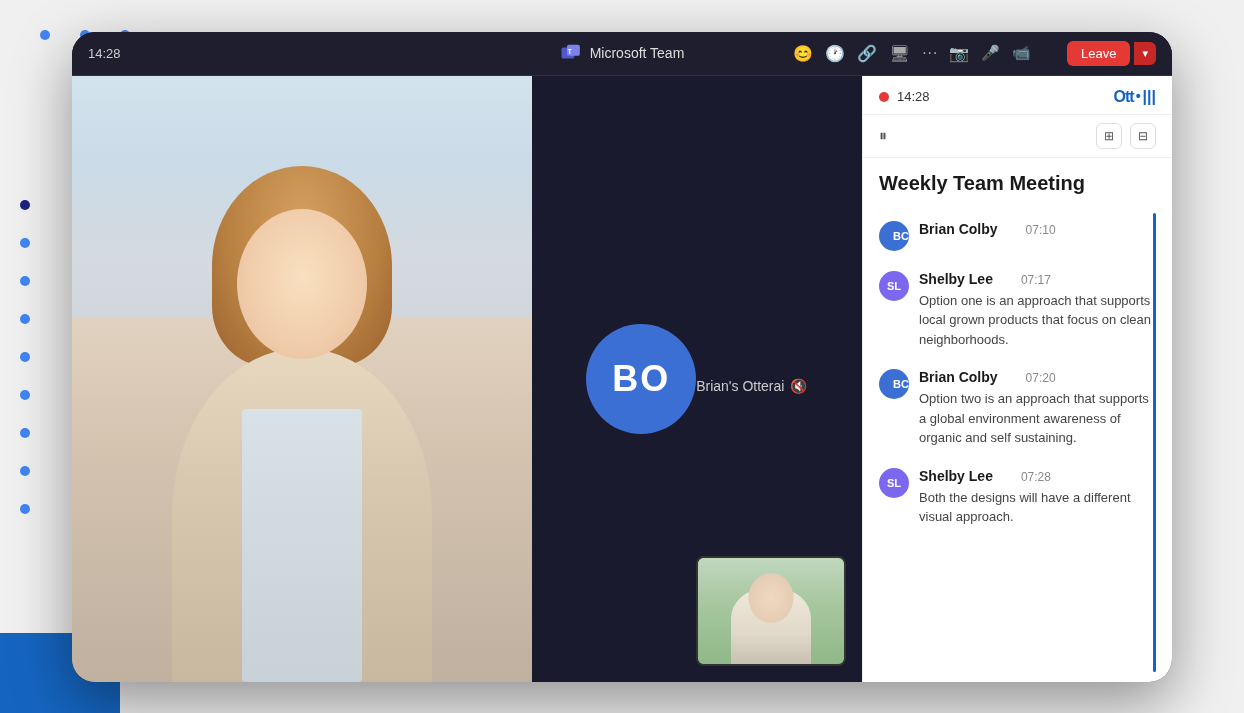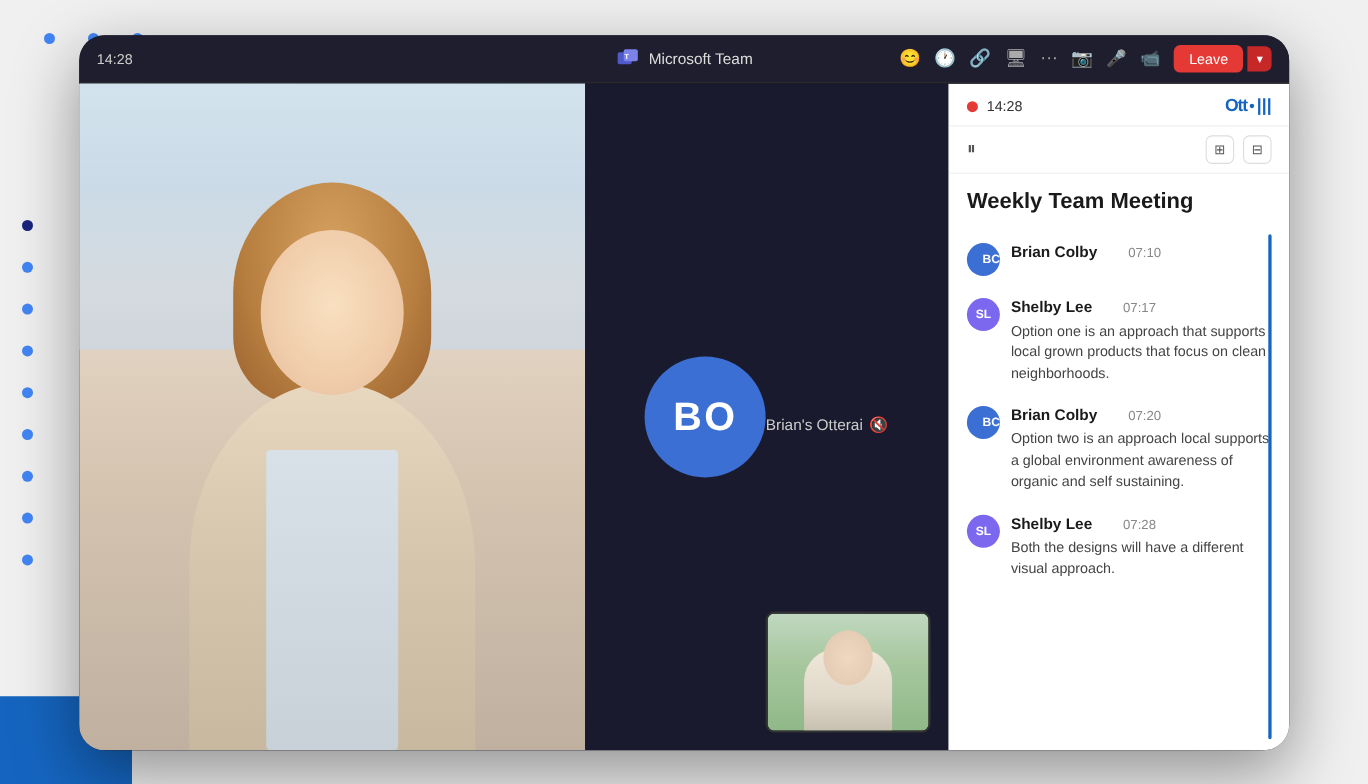--- a/index.html
+++ b/index.html
@@ -391,21 +391,21 @@
 
     <div class="titlebar-icons">
       <span class="titlebar-icon">😊</span>
       <span class="titlebar-icon">🕐</span>
       <span class="titlebar-icon">🔗</span>
       <span class="titlebar-icon">🖥</span>
       <span class="titlebar-icon">···</span>
       <span class="titlebar-icon">📷</span>
       <span class="control-icon">🎤</span>
       <span class="control-icon">📹</span>
-      <div style="display:flex;align-items:center;">
+      <div style="display:flex;align-items:center;margin-left:24px;">
         <button class="leave-btn">
           <span>Leave</span>
         </button>
         <div class="leave-btn-chevron" style="color:white;font-size:11px;">▾</div>
       </div>
     </div>
   </div>
 
   <div class="content">
 
@@ -505,21 +505,21 @@
 
         <div class="message-item">
           <div class="message-avatar avatar-bc">
             <span>BC</span>
           </div>
           <div class="message-body">
             <div class="message-header">
               <span class="message-name">Brian Colby</span>
               <span class="message-time">07:20</span>
             </div>
-            <p class="message-text">Option two is an approach local supports a global environment awareness of organic and self sustaining.</p>
+            <p class="message-text">Option two is an approach that supports a global environment awareness of organic and self sustaining.</p>
           </div>
         </div>
 
         <div class="message-item">
           <div class="message-avatar avatar-sl">
             <span>SL</span>
           </div>
           <div class="message-body">
             <div class="message-header">
               <span class="message-name">Shelby Lee</span>

